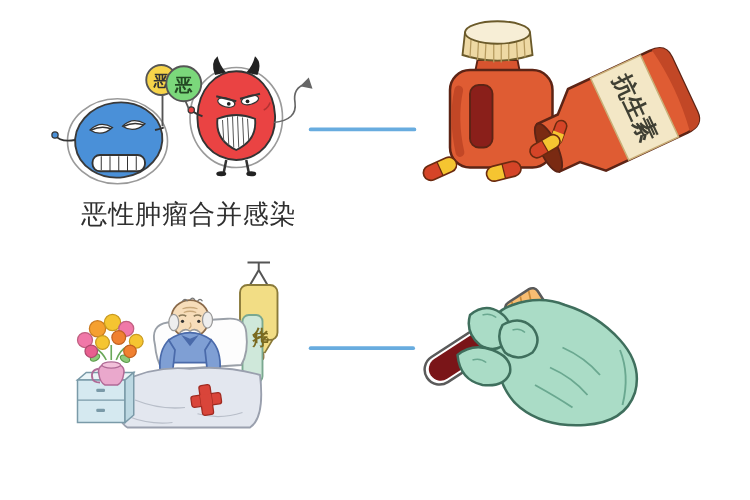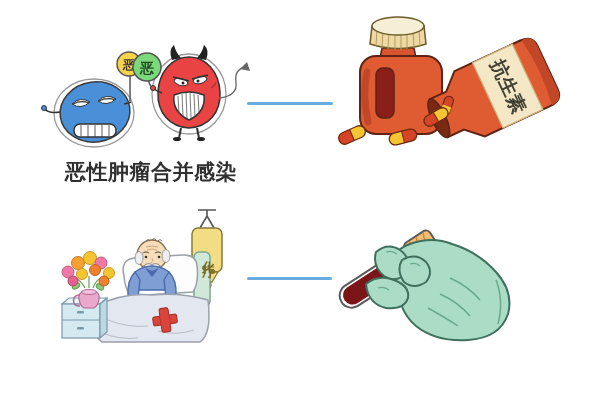--- a/index.html
+++ b/index.html
@@ -5,21 +5,21 @@
   html,body{margin:0;padding:0;}
   body{
     width:600px;height:400px;position:relative;overflow:hidden;
     background:#ffffff;
     font-family:"Liberation Sans","DejaVu Sans",sans-serif;
   }
   .cell{position:absolute;width:300px;height:200px;margin:0;padding:0;}
   .cell svg{position:absolute;left:0;top:0;}
   .caption{
     position:absolute;width:300px;text-align:center;
-    font-size:21px;font-weight:700;color:#2f2f2f;letter-spacing:.5px;
+    font-size:21px;font-weight:400;color:#2f2f2f;letter-spacing:.5px;
     line-height:24px;
   }
   .connector{position:absolute;height:3px;border-radius:2px;background:#68acdf;}
   .iv-label{
     position:absolute;left:199px;top:233px;width:18px;height:40px;
     writing-mode:vertical-rl;text-orientation:upright;
     font-size:13px;font-weight:700;color:#7a6a20;letter-spacing:2px;
     text-align:center;
   }
 </style>

